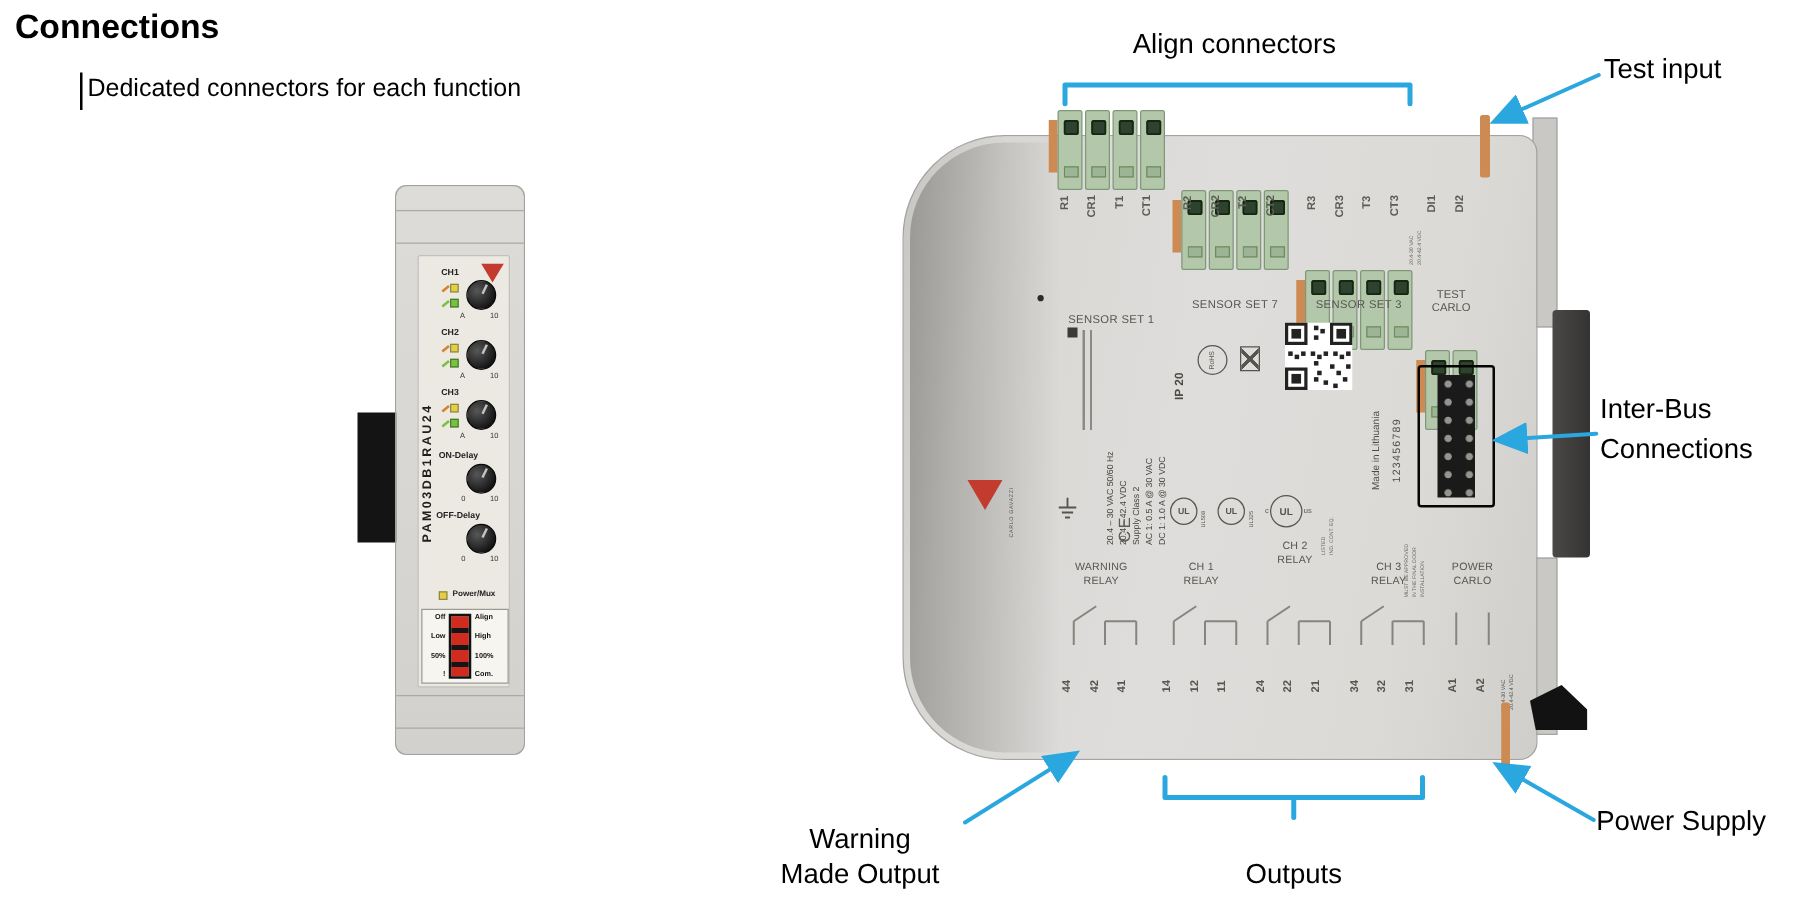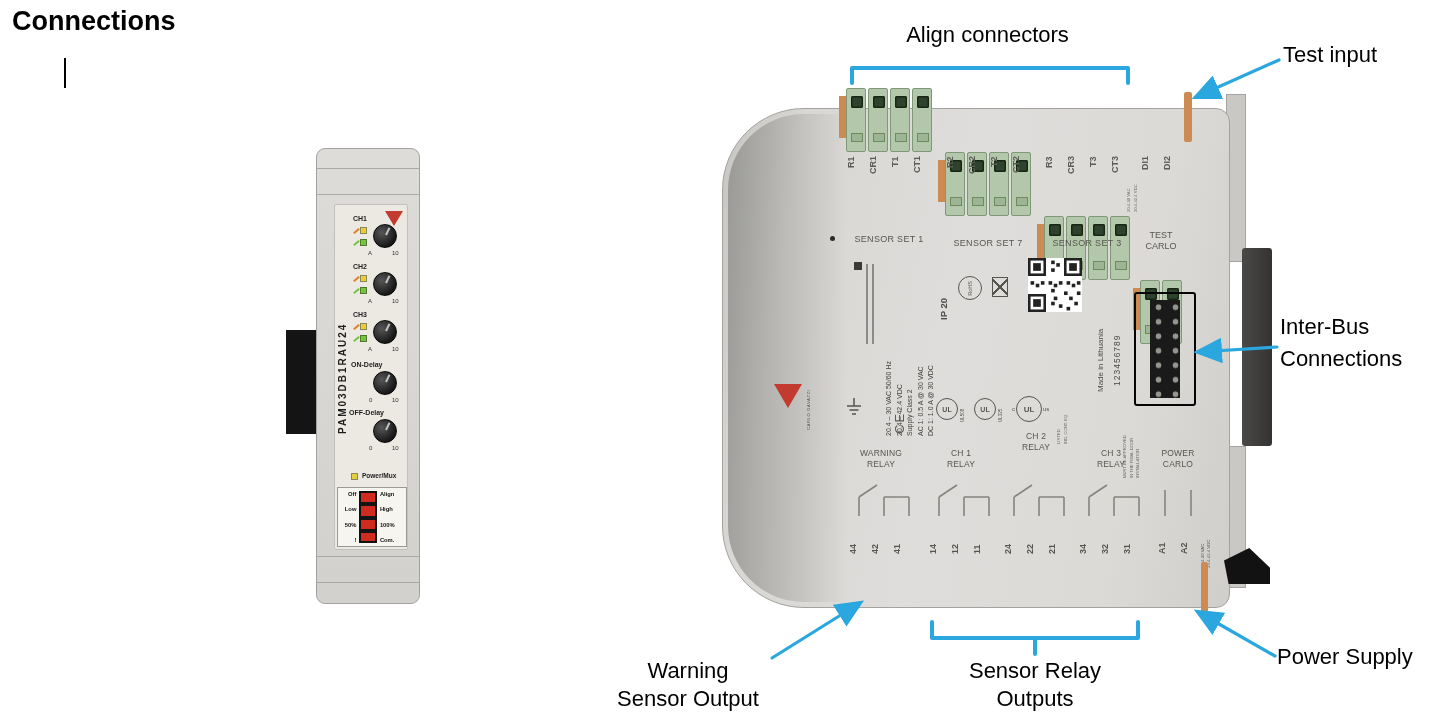--- a/index.html
+++ b/index.html
@@ -98,20 +98,21 @@
   .bl { stroke:#2BA7E0; stroke-width:4; fill:none; stroke-linecap:round; stroke-linejoin:round; }
   .ar { stroke:#2BA7E0; stroke-width:3.2; stroke-linecap:round; }
 </style>
 </head>
 <body>
 
 <div class="canvas">
 
   <h1 class="abs title" style="left:12px;top:6px">Connections</h1>
   <div class="abs cursor" style="left:64px;top:58px"></div>
+  <div class="abs subtitle" style="left:70px;top:60px">Dedicated connectors for each function</div>
 
   <div class="abs" style="left:286px;top:146px;width:140px;height:465px">
     <div class="abs din" style="left:0;top:184px;width:32px;height:104px"></div>
     <div class="abs fbody" style="left:30px;top:2px;width:104px;height:456px"></div>
     <div class="abs seam" style="left:31px;top:22px;width:102px"></div>
     <div class="abs seam" style="left:31px;top:48px;width:102px"></div>
     <div class="abs seam" style="left:31px;top:410px;width:102px"></div>
     <div class="abs seam" style="left:31px;top:436px;width:102px"></div>
 
     <div class="abs fpanel" style="left:48px;top:58px;width:74px;height:346px">
@@ -229,21 +230,21 @@
     </div>
     <div class="abs vblock tinynote" style="left:1126px;top:158px;height:54px">
       <span>20.4-30 VAC</span>
       <span>20.4-42.4 VDC</span>
     </div>
     <div class="abs lgroup" style="left:1140px;top:156px">
       <span class="vlab">DI1</span>
       <span class="vlab">DI2</span>
     </div>
 
-    <span class="abs sslab" style="left:846px;width:86px;top:234px">SENSOR SET 1</span>
+    <span class="abs sslab" style="left:846px;width:86px;top:250px">SENSOR SET 1</span>
     <span class="abs sslab" style="left:945px;width:86px;top:238px">SENSOR SET 7</span>
     <span class="abs sslab" style="left:1044px;width:86px;top:238px">SENSOR SET 3</span>
     <div class="abs tiblock" style="left:1134px;width:54px;top:230px">
       <span>TEST</span>
       <span>CARLO</span>
     </div>
 
     <div class="abs mprint-sq" style="left:854px;top:262px"></div>
     <div class="abs mprint-lines" style="left:866px;top:264px"></div>
     <div class="abs vblock ratings" style="left:884px;top:258px;height:178px">
@@ -399,24 +400,23 @@
     </div>
 
     <div class="abs otab" style="left:1201px;top:562px;width:7px;height:52px"></div>
   </div>
 
   <span class="abs ann ctr" style="left:845px;width:285px;top:22px">Align connectors</span>
   <span class="abs ann" style="left:1283px;top:42px">Test input</span>
   <span class="abs ann" style="left:1280px;top:314px">Inter-Bus</span>
   <span class="abs ann" style="left:1280px;top:346px">Connections</span>
   <span class="abs ann" style="left:1277px;top:644px">Power Supply</span>
-  <span class="abs ann ctr" style="left:950px;width:170px;top:658px">Sensor Relay</span>
   <span class="abs ann ctr" style="left:950px;width:170px;top:686px">Outputs</span>
   <span class="abs ann ctr" style="left:598px;width:180px;top:658px">Warning</span>
-  <span class="abs ann ctr" style="left:598px;width:180px;top:686px">Sensor Output</span>
+  <span class="abs ann ctr" style="left:598px;width:180px;top:686px">Made Output</span>
 
   <svg class="abs" style="left:0;top:0;pointer-events:none" width="1452" height="725">
     <defs>
       <marker id="ah" markerWidth="9" markerHeight="8" refX="7.5" refY="4" orient="auto">
         <path d="M0 0 L9 4 L0 8 z" fill="#2BA7E0"></path>
       </marker>
     </defs>
     <path class="bl" d="M852 83 L852 68 L1128 68 L1128 83"></path>
     <path class="bl" d="M932 622 L932 638 L1138 638 L1138 622"></path>
     <path class="bl" d="M1035 638 L1035 654"></path>

